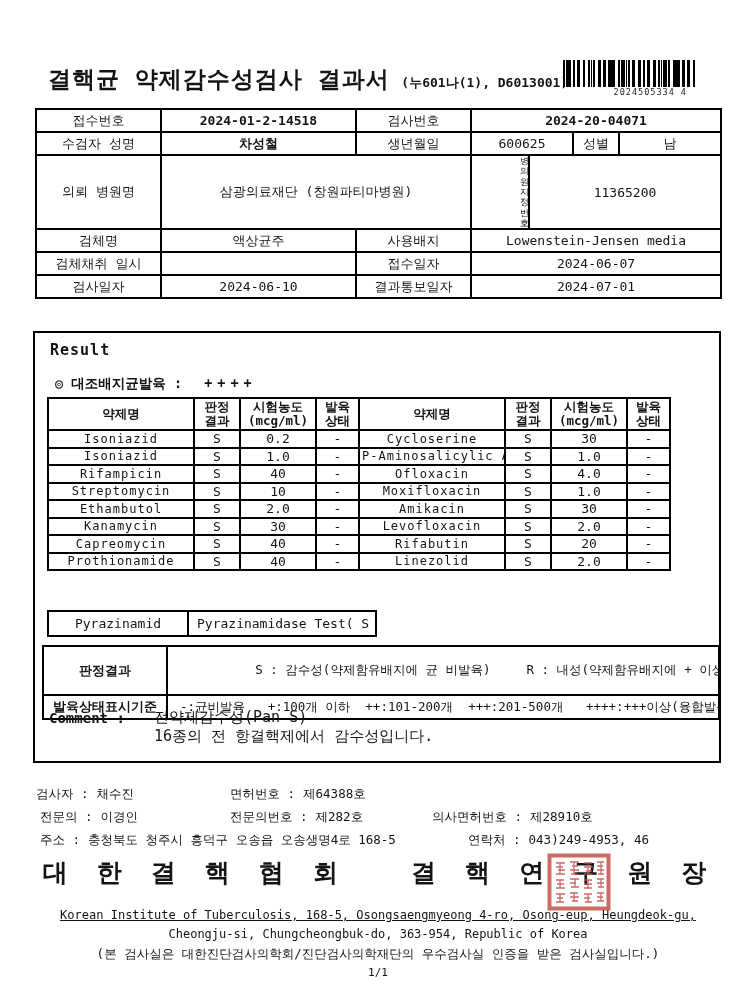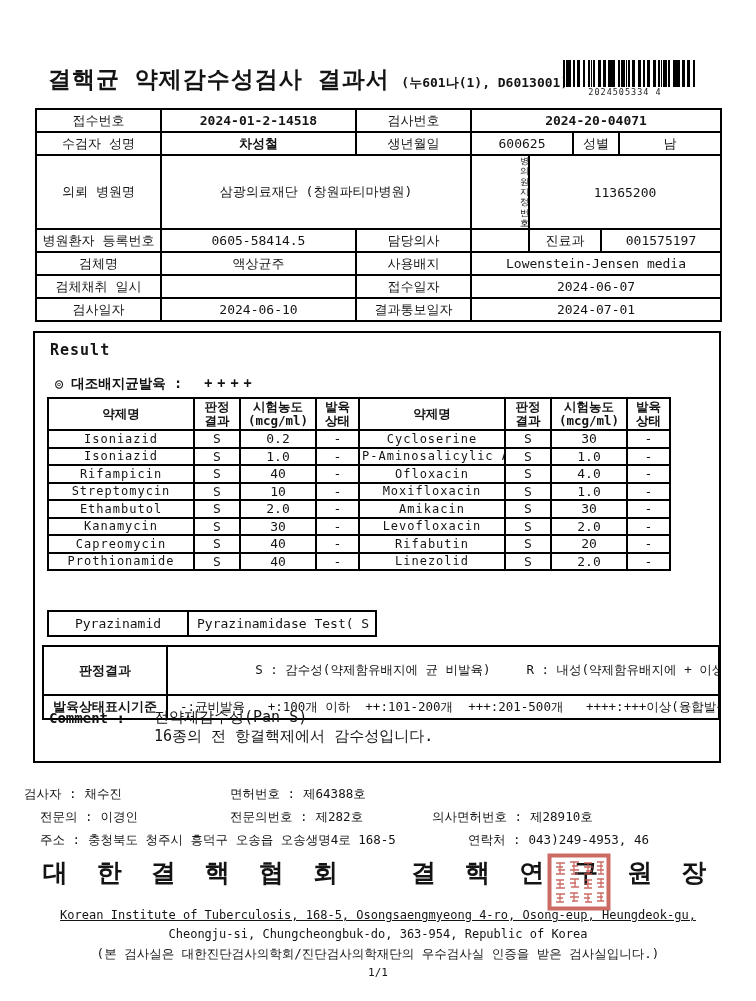--- a/index.html
+++ b/index.html
@@ -9,21 +9,21 @@
     width: 756px; height: 1001px;
     background: #fff;
     color: #141414;
     font-family: "DejaVu Sans Mono", "DejaVu Sans", sans-serif;
     overflow: hidden;
   }
   
   .title-block { position:absolute; left:48px; top:64px; white-space:nowrap; }
   .doc-title { display:inline; font-size:23px; font-weight:bold; letter-spacing:1px; }
   .doc-title-suffix { display:inline; font-size:13px; font-weight:bold; margin-left:2px; }
-  .barcode-wrap { position:absolute; left:563px; top:60px; width:124px; text-align:center; }
+  .barcode-wrap { position:absolute; left:563px; top:60px; width:124px; text-align:right; }
   .barcode-bars {
     width:132px; height:27px; background-color:#fff;
     background-image:
       repeating-linear-gradient(90deg, #000 0 1px, transparent 1px 7px),
       repeating-linear-gradient(90deg, #000 0 2px, transparent 2px 5px),
       repeating-linear-gradient(90deg, transparent 0 3px, #000 3px 5px, transparent 5px 11px);
   }
   .barcode-num { font-size:8.5px; letter-spacing:1px; margin-top:0px; color:#222; }
 
   
@@ -118,28 +118,20 @@
       <td colspan="2">성별</td>
       <td colspan="2">남</td>
     </tr>
     <tr>
       <td>의뢰 병원명</td>
       <td colspan="2">삼광의료재단 (창원파티마병원)</td>
       <td class="small-2line">병의원 지정번호</td>
       <td colspan="5">11365200</td>
     </tr>
     <tr>
-      <td>병원환자 등록번호</td>
-      <td>0605-58414.5</td>
-      <td>담당의사</td>
-      <td></td>
-      <td colspan="2">진료과</td>
-      <td colspan="3">001575197</td>
-    </tr>
-    <tr>
       <td>검체명</td>
       <td>액상균주</td>
       <td>사용배지</td>
       <td colspan="6">Lowenstein-Jensen media</td>
     </tr>
     <tr>
       <td>검체채취 일시</td>
       <td></td>
       <td>접수일자</td>
       <td colspan="6">2024-06-07</td>
@@ -320,21 +312,21 @@
     <div class="comment-block">
       <div class="comment-label">Comment :</div>
       <div class="comment-lines">
         <div>전약제감수성(Pan S)</div>
         <div>16종의 전 항결핵제에서 감수성입니다.</div>
       </div>
     </div>
   </div>
 
   <div class="sig-line" style="top:786px;">
-    <span class="sig-seg" style="left:24px;"><span class="sig-label">검사자 :</span><span>채수진</span></span>
+    <span class="sig-seg" style="left:36px;"><span class="sig-label">검사자 :</span><span>채수진</span></span>
     <span class="sig-seg" style="left:230px;"><span class="sig-label">면허번호   :</span><span>제64388호</span></span>
   </div>
   <div class="sig-line" style="top:809px;">
     <span class="sig-seg" style="left:40px;"><span class="sig-label">전문의 :</span><span>이경인</span></span>
     <span class="sig-seg" style="left:230px;"><span class="sig-label">전문의번호 :</span><span>제282호</span></span>
     <span class="sig-seg" style="left:432px;"><span class="sig-label">의사면허번호 :</span><span>제28910호</span></span>
   </div>
   <div class="sig-line" style="top:832px;">
     <span class="sig-seg" style="left:40px;"><span class="sig-label">주소 :</span><span>충청북도 청주시 흥덕구 오송읍 오송생명4로 168-5</span></span>
     <span class="sig-seg" style="left:468px;"><span class="sig-label">연락처 :</span><span>043)249-4953, 46</span></span>

